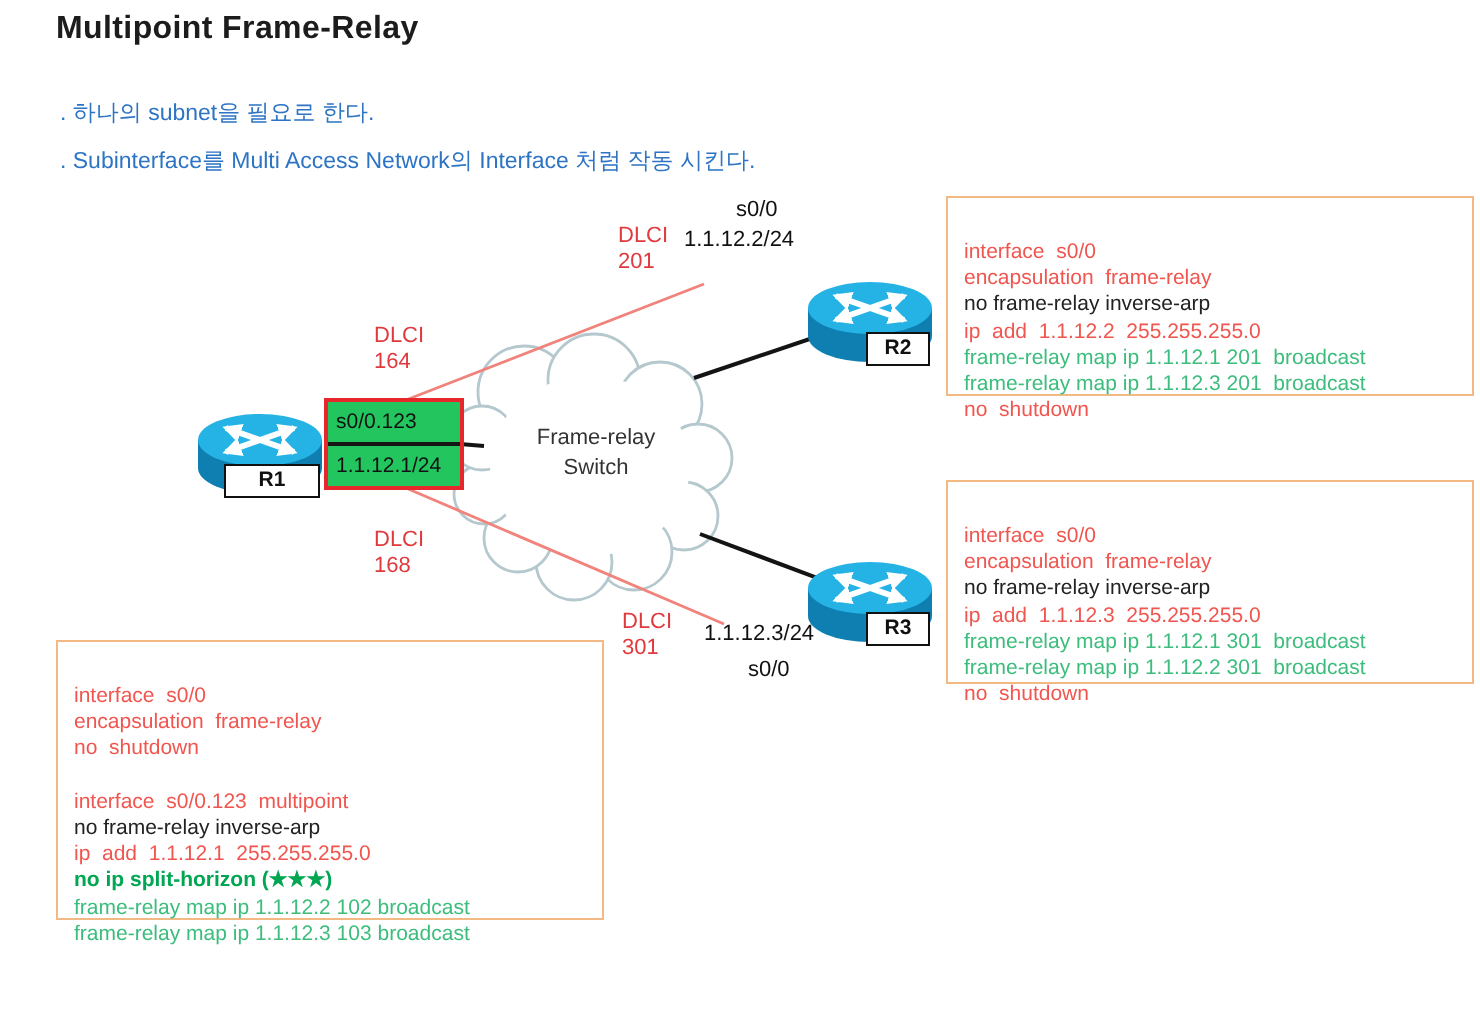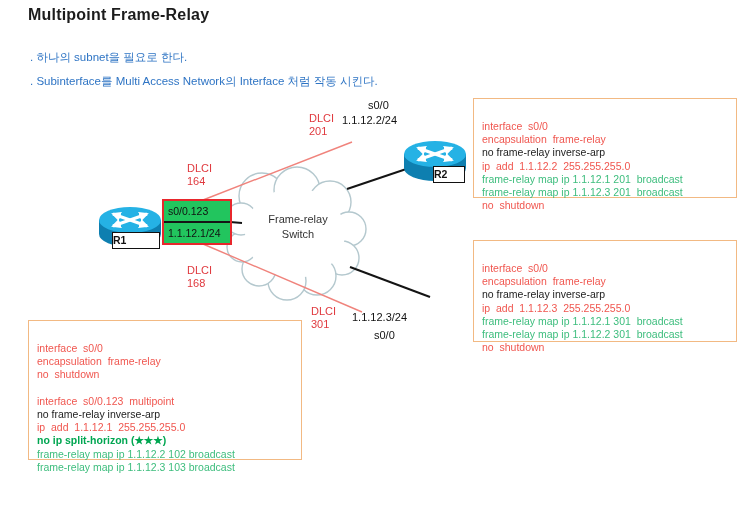--- a/index.html
+++ b/index.html
@@ -14,21 +14,21 @@
   svg.overlay{position:absolute;left:0;top:0;width:740px;height:507px;}
 
   .cloud-label{left:256px;top:212px;width:84px;text-align:center;color:#333;
                font-size:11px;line-height:15px;}
 
   .router{width:66px;height:46px;}
   #router-r1{left:97px;top:204px;}
   #router-r2{left:402px;top:138px;}
   #router-r3{left:402px;top:278px;}
   .rlabel{position:absolute;right:3px;bottom:1px;width:30px;height:15px;background:#fff;
-          border:1px solid #111;font-size:10.5px;font-weight:bold;
+          border:1px solid #111;text-align:center;font-size:10.5px;font-weight:bold;
           line-height:15px;color:#111;}
   .rlabel-wide{width:46px;}
 
   #ifbox{left:162px;top:199px;width:70px;height:46px;border:2px solid #e8272c;background:#22c55e;
          box-sizing:border-box;}
   #ifbox .row{height:20px;line-height:20px;padding-left:4px;font-size:10.5px;color:#111;white-space:nowrap;}
   #ifbox .row1{border-bottom:2px solid #151515;}
 
   .dlci{color:#e0393e;font-weight:normal;font-size:11px;line-height:13px;}
   #dlci-102{left:187px;top:162px;} #dlci-201{left:309px;top:112px;}
@@ -113,20 +113,34 @@
       <g stroke="#ffffff" stroke-width="3" marker-end="url(#ah)">
         <line x1="33" y1="16" x2="16" y2="10"></line>
           <line x1="33" y1="16" x2="50" y2="10"></line>
         <line x1="33" y1="16" x2="16" y2="22"></line>
           <line x1="33" y1="16" x2="50" y2="22"></line>
       </g>
     </svg>
     <div class="rlabel">R2</div>
   </div>
 
+  <div class="abs router" id="router-r3">
+    <svg viewBox="0 0 66 46" width="66" height="46">
+      <rect x="2" y="16" width="62" height="14" fill="#0e7fb0"></rect>
+      <ellipse cx="33" cy="30" rx="31" ry="13" fill="#0e7fb0"></ellipse>
+      <ellipse cx="33" cy="16" rx="31" ry="13" fill="#25b2e5"></ellipse>
+      <g stroke="#ffffff" stroke-width="3" marker-end="url(#ah)">
+        <line x1="33" y1="16" x2="16" y2="10"></line>
+          <line x1="33" y1="16" x2="50" y2="10"></line>
+        <line x1="33" y1="16" x2="16" y2="22"></line>
+          <line x1="33" y1="16" x2="50" y2="22"></line>
+      </g>
+    </svg>
+    <div class="rlabel">R3</div>
+  </div>
 
   <div class="abs" id="ifbox">
     <div class="row row1">s0/0.123</div>
     <div class="row">1.1.12.1/24</div>
   </div>
 
   <div class="abs dlci" id="dlci-102">
     <div>DLCI</div>
     <div>164</div>
   </div>

